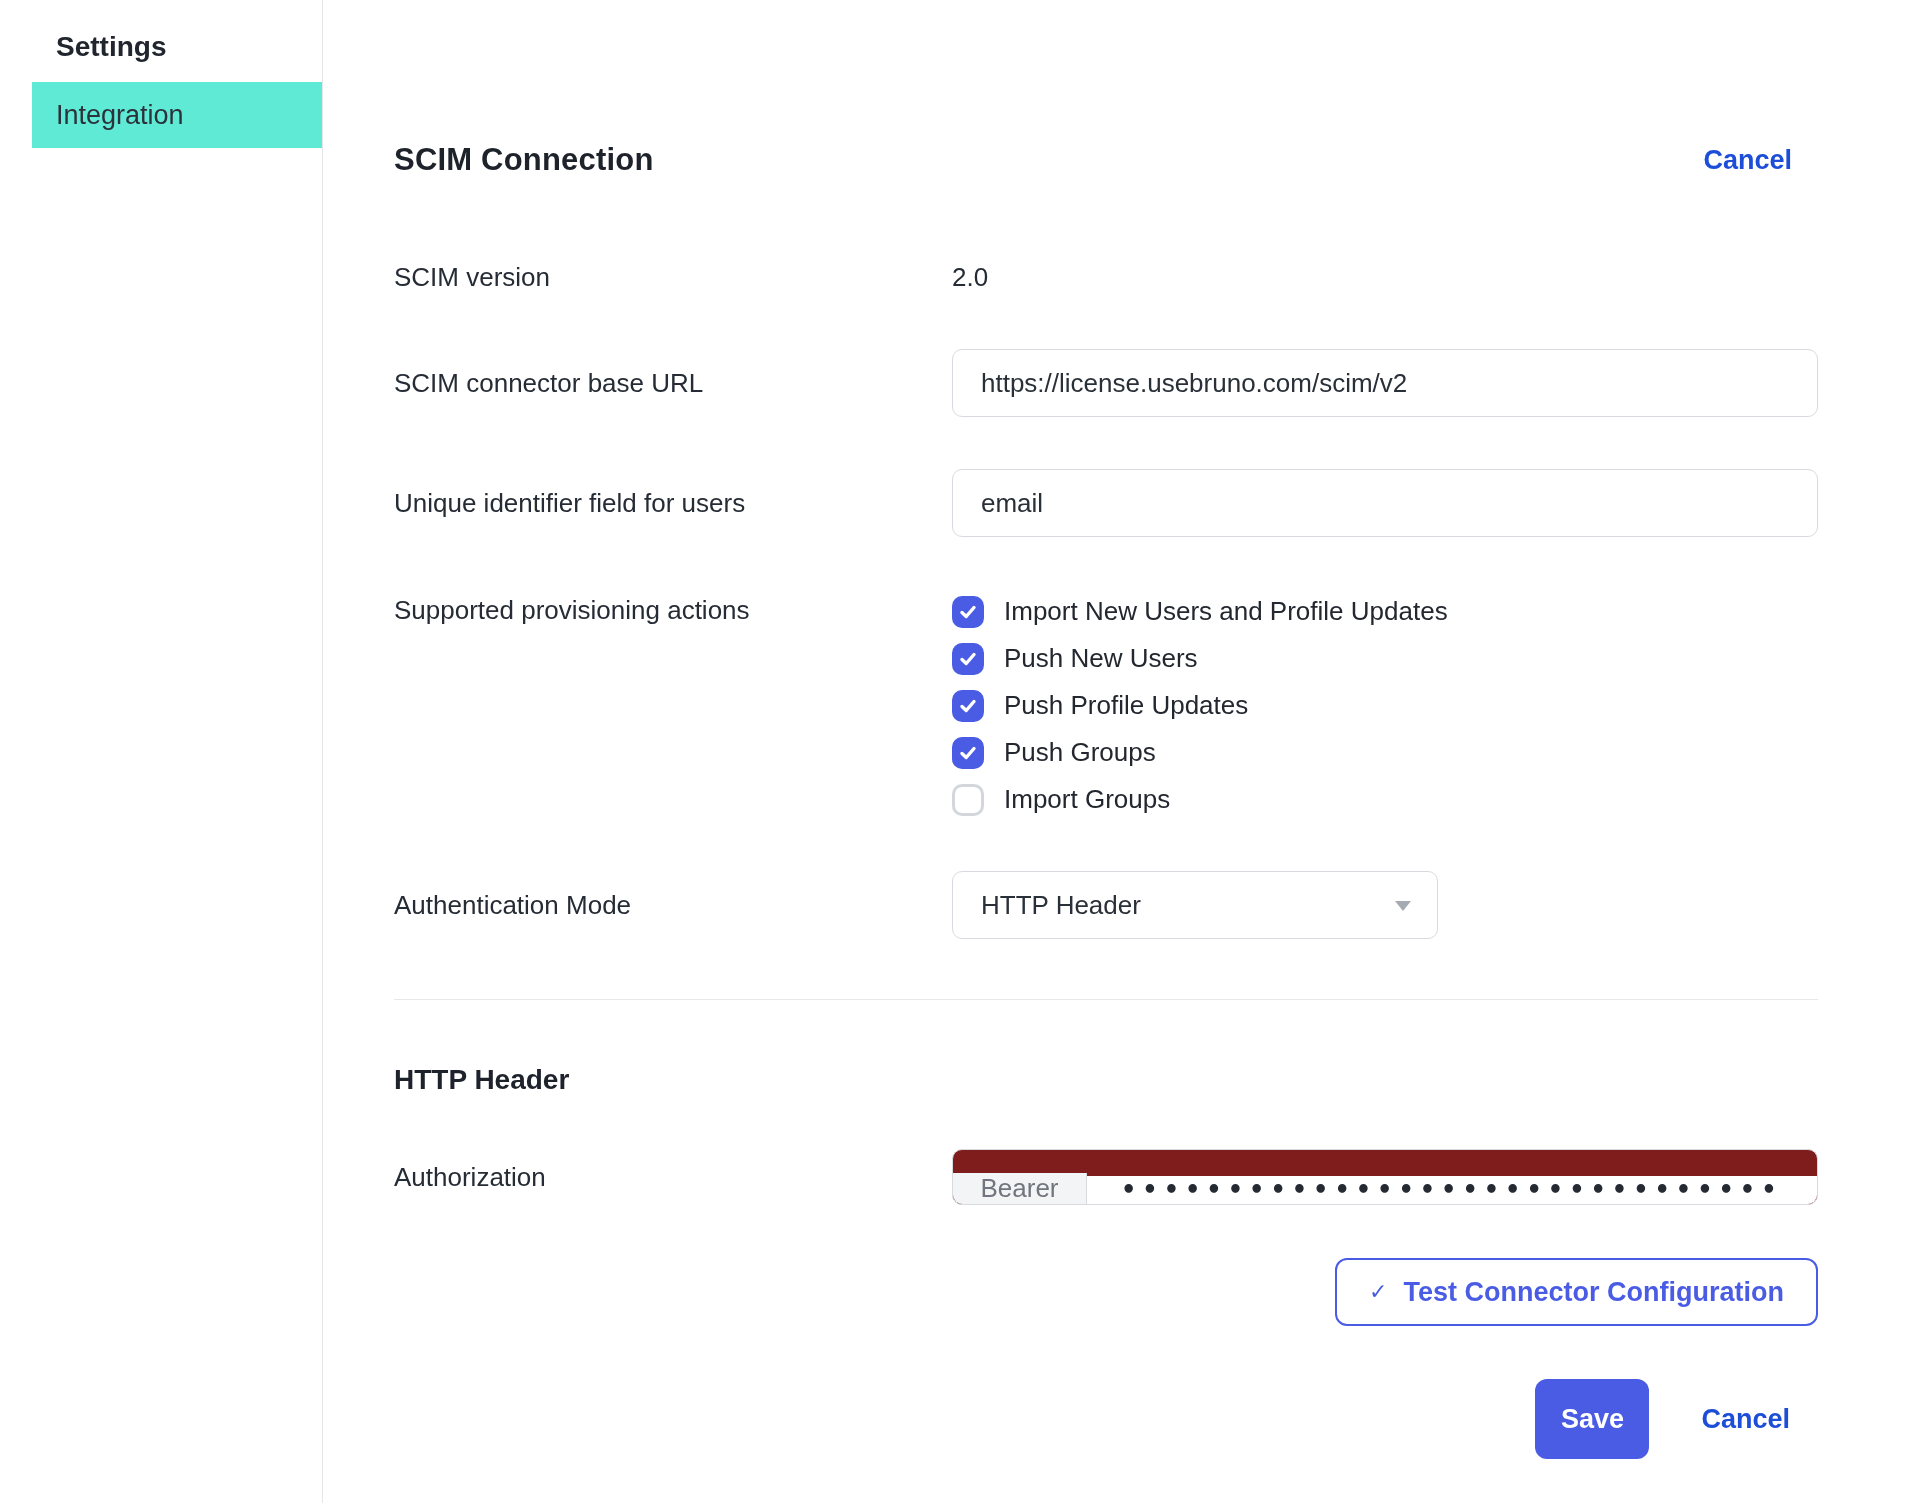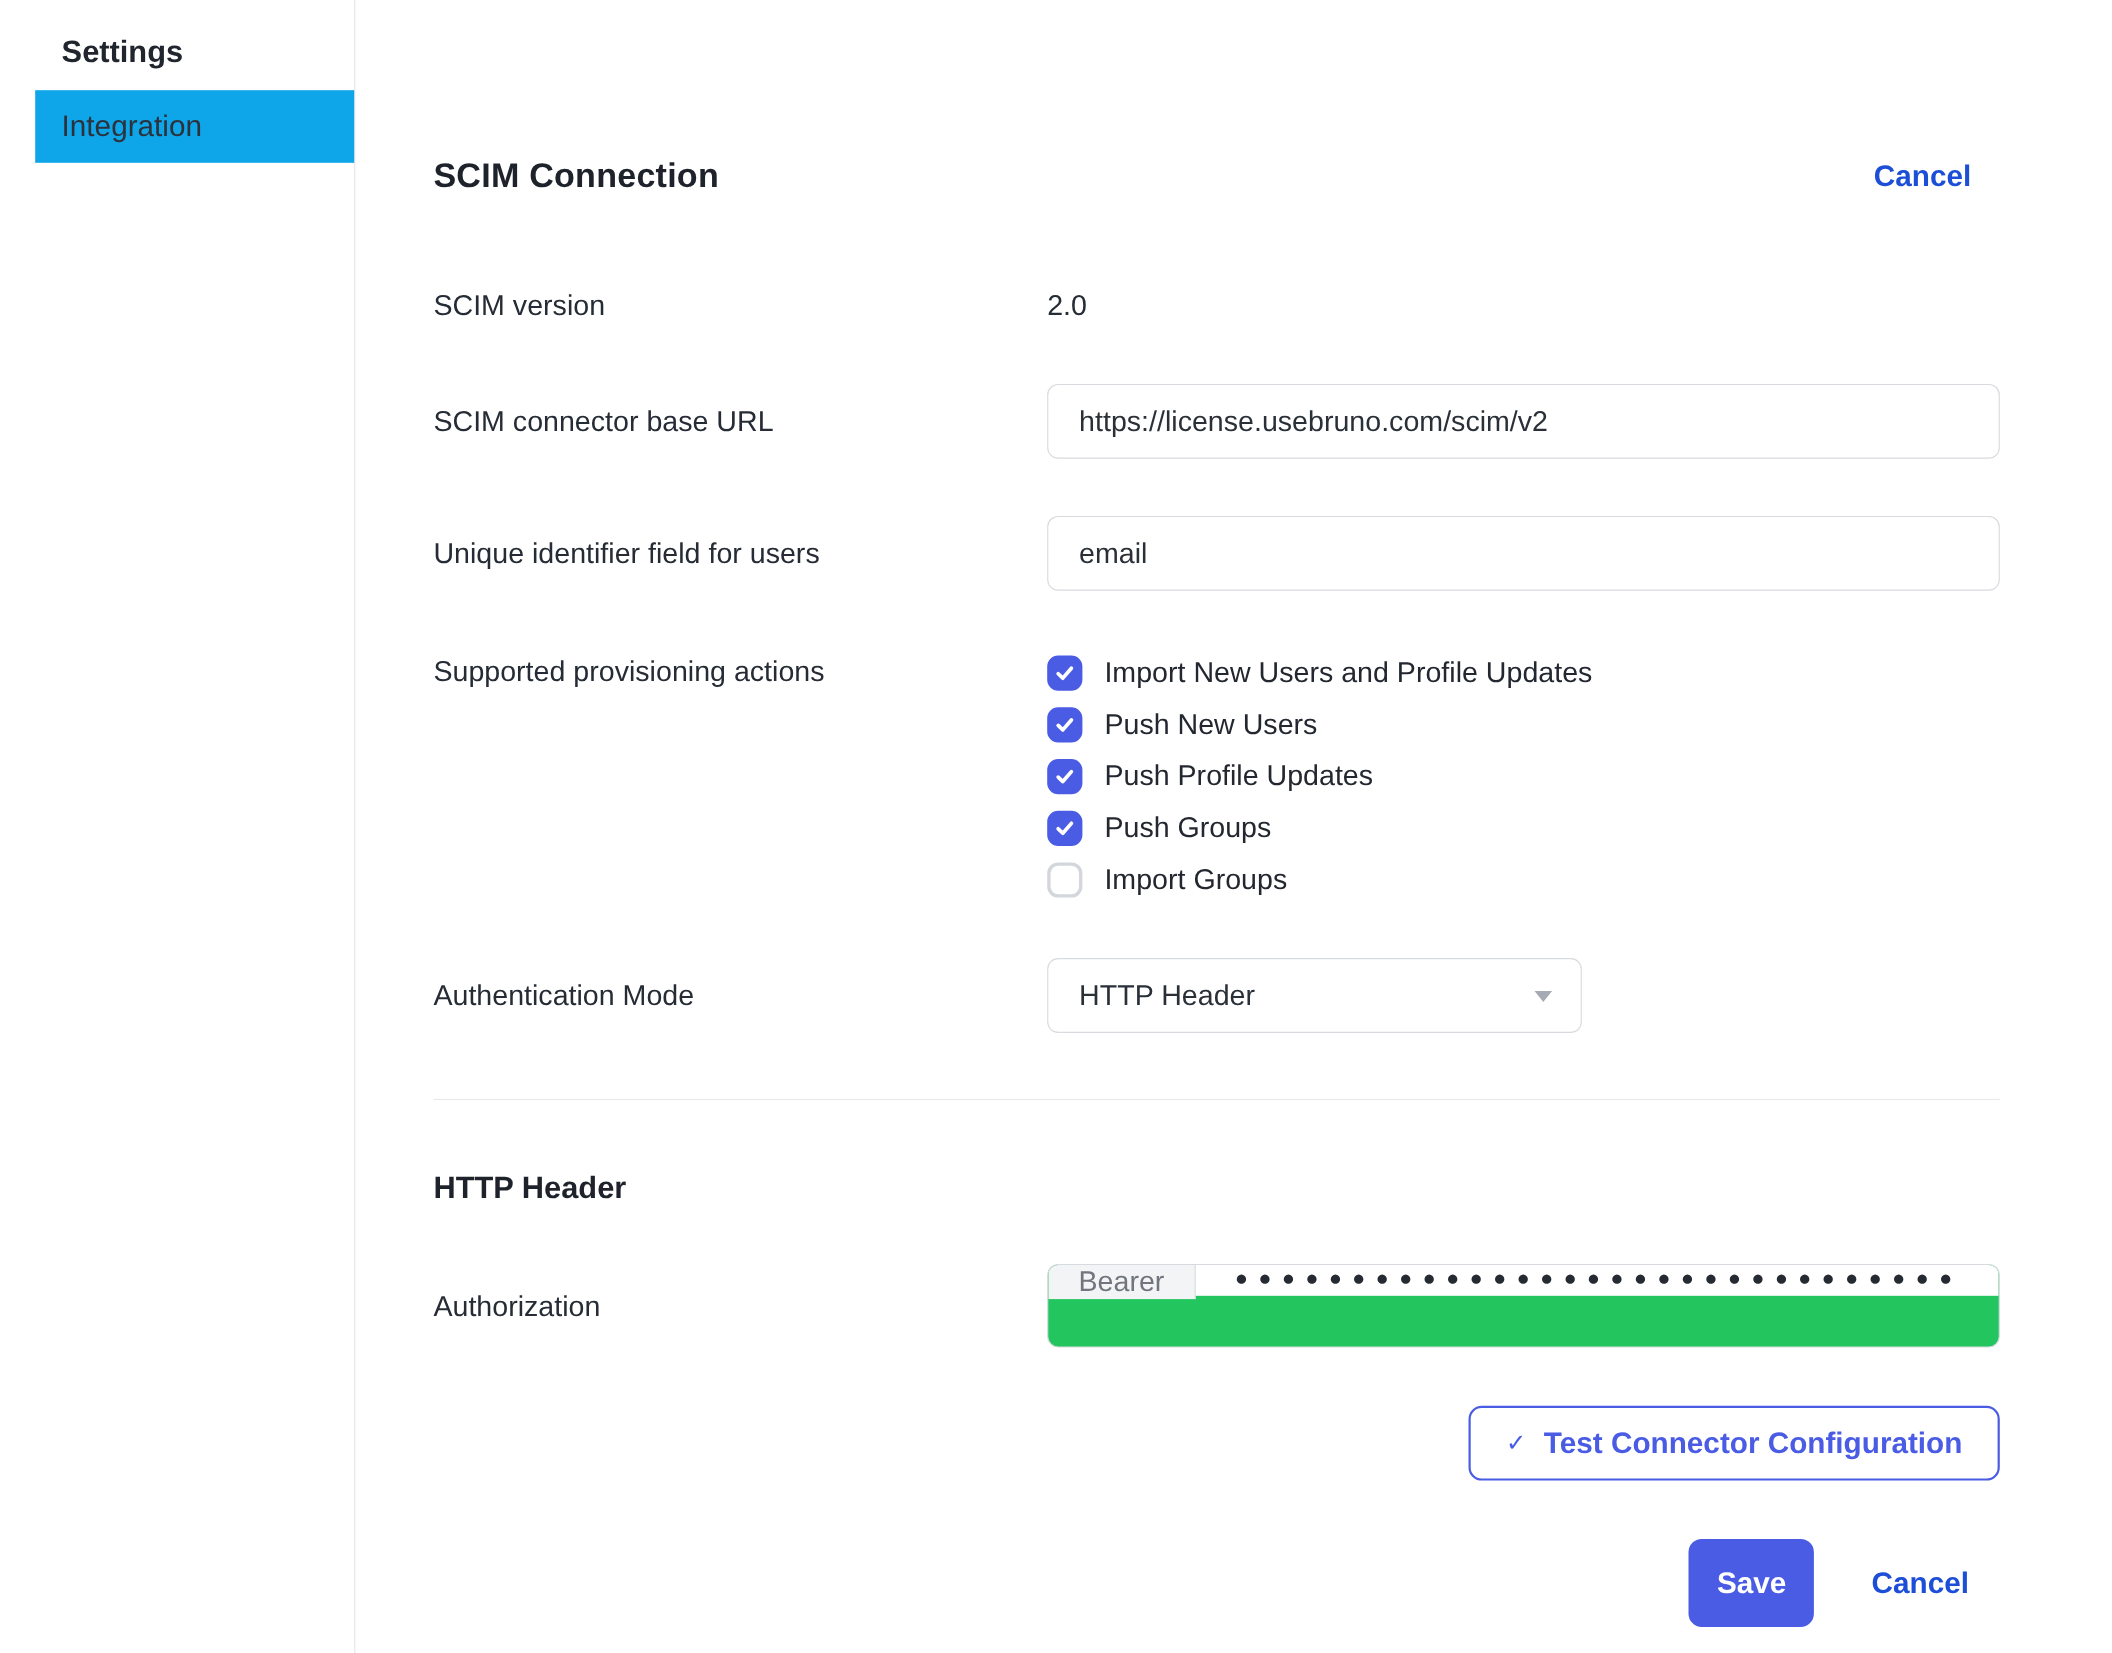--- a/index.html
+++ b/index.html
@@ -17,21 +17,21 @@
   .sidebar-heading {
     font-size: 28px; font-weight: 700; color: #21262e;
     padding-left: 56px; line-height: 34px;
   }
   .sidebar-item {
     margin-top: 18px; margin-left: 32px;
     height: 66px; display: flex; align-items: center;
     background: transparent; cursor: pointer;
     padding-left: 24px; font-size: 27px; color: #2c323b;
   }
-  .sidebar-item.active { background: #0ea5e9; }
+  .sidebar-item.active { background: #5eead4; }
 
   
   .main { flex: 1; padding: 142px 102px 0 71px; }
 
   .page-header { display: flex; justify-content: space-between; align-items: center; margin-bottom: 84px; }
   .page-title { font-size: 31px; font-weight: 700; color: #1e232b; letter-spacing: 0.2px; }
   .link { color: #1d4ed8; font-size: 27px; font-weight: 700; text-decoration: none; cursor: pointer; }
   .page-header .link { margin-right: 26px; }
 
   .row { display: flex; align-items: center; }
@@ -79,22 +79,22 @@
     border-top: 10px solid #a6abb3;
   }
 
   .divider { border: none; border-top: 1px solid #e6e8ea; margin-bottom: 64px; }
 
   .section-title { font-size: 28px; font-weight: 700; color: #1e232b; margin-bottom: 53px; }
 
   
   .row-authz { margin-bottom: 53px; }
   .input-group {
-    flex: 1; height: 76px; display: flex; align-items: flex-start;
-    border: 1px solid #d7dade; border-radius: 10px; background: #22c55e; overflow: hidden;
+    flex: 1; height: 56px; display: flex; align-items: flex-end;
+    border: 1px solid #d7dade; border-radius: 10px; background: #7f1d1d; overflow: hidden;
   }
   .input-prefix {
     width: 134px; flex-shrink: 0; background: #f3f4f6; border-right: 1px solid #d7dade;
     display: flex; align-items: center; justify-content: center;
     font-size: 26px; color: #70757e;
   }
   .masked-input {
     flex: 1; border: none; outline: none; padding: 0 34px;
     font-family: "DejaVu Sans", "Liberation Sans", sans-serif;
     font-size: 24px; font-weight: 700; letter-spacing: 6px; color: #262b33;

